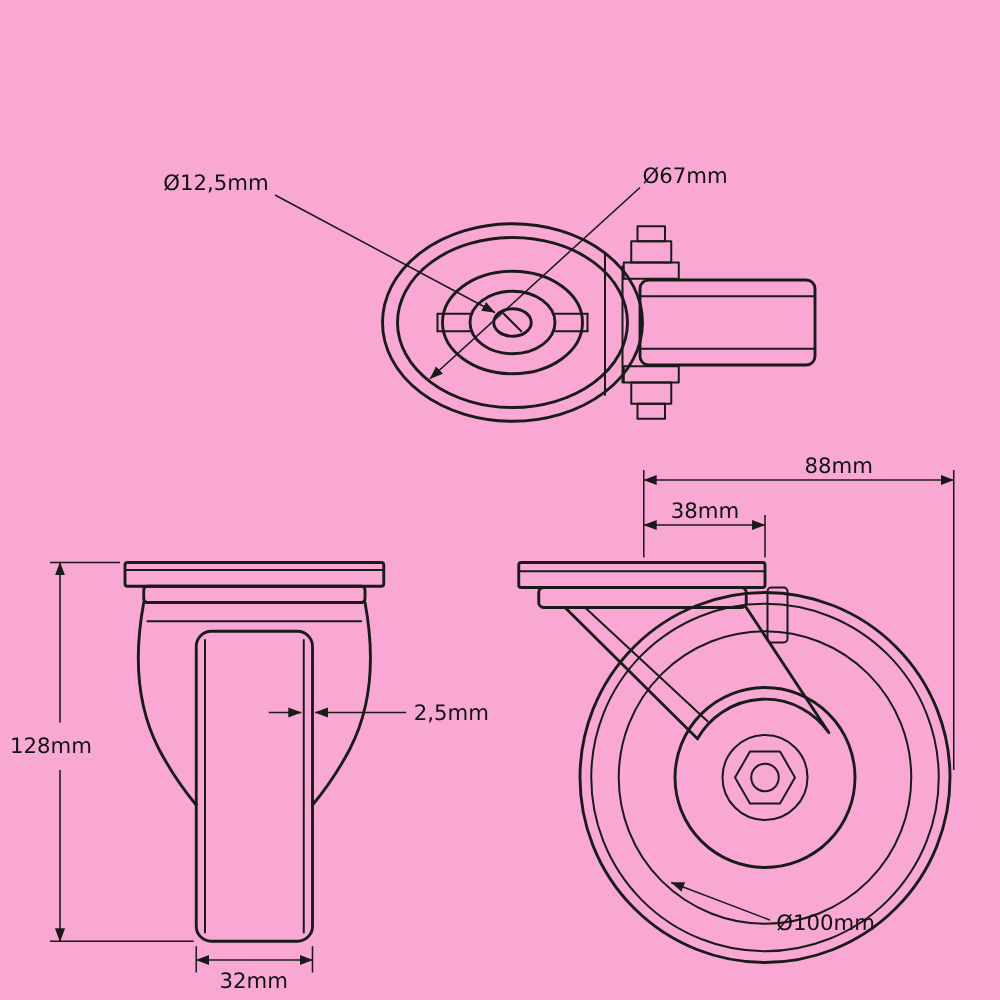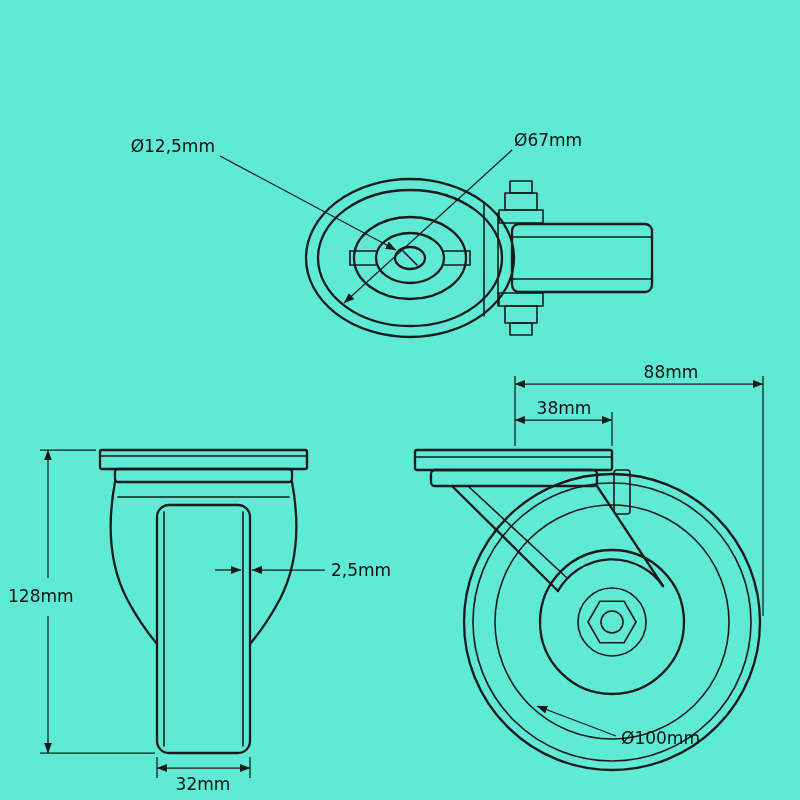--- a/index.html
+++ b/index.html
@@ -7,21 +7,21 @@
     padding: 0;
     width: 800px;
     height: 800px;
     background: #ffffff;
     font-family: "DejaVu Sans", "Liberation Sans", sans-serif;
   }
   #stage {
     position: relative;
     width: 800px;
     height: 800px;
-    background: #5eead4;
+    background: #f9a8d4;
     overflow: hidden;
   }
   svg { display: block; }
   .part {
     fill: none;
     stroke: #1a1a1a;
     stroke-width: 2.3;
     stroke-linecap: round;
     stroke-linejoin: round;
   }

